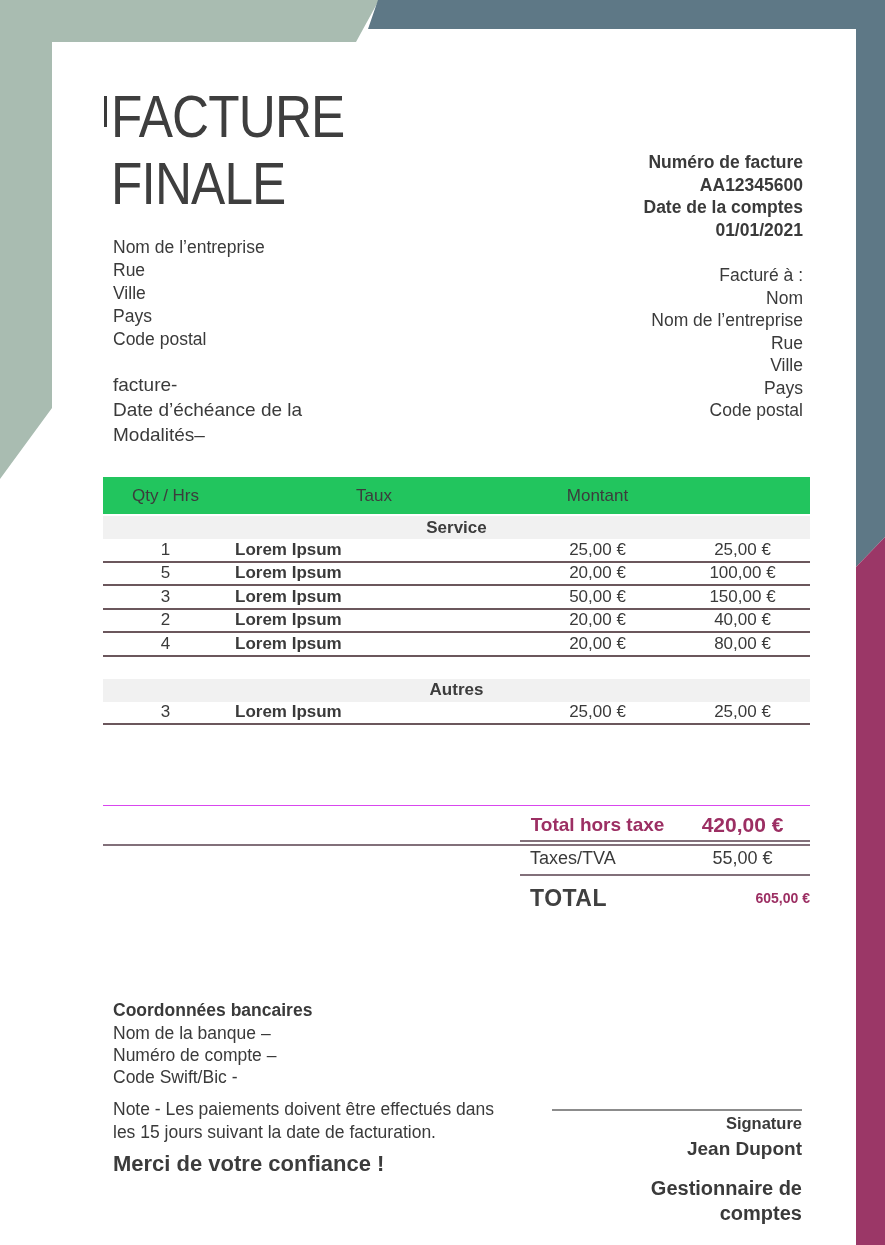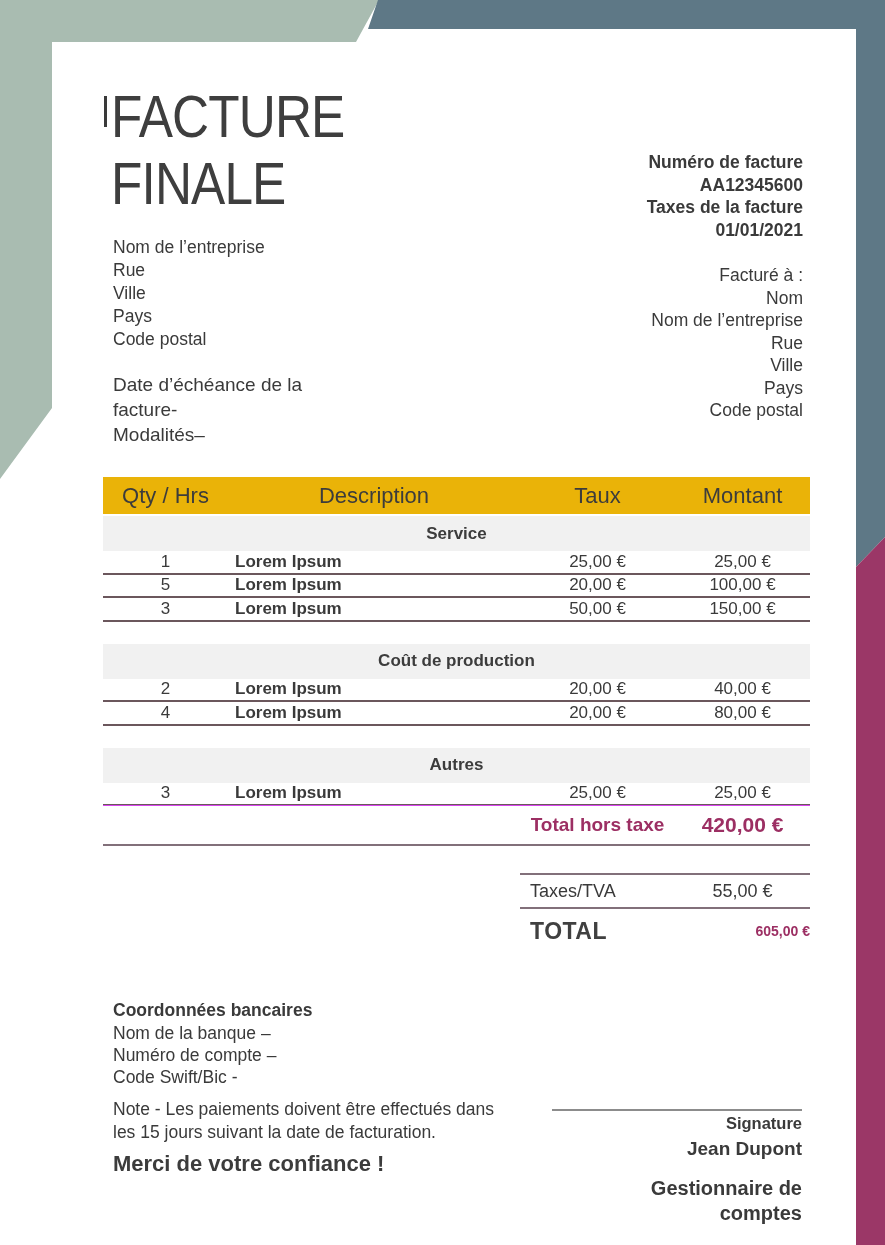--- a/index.html
+++ b/index.html
@@ -27,43 +27,43 @@
   
   .textblock{font-size:17.5px;line-height:23px;}
   #sender{left:113px;top:236px;}
   #due{left:113px;top:372px;font-size:19px;line-height:25px;width:190px;}
   #meta{right:82px;top:151px;text-align:right;line-height:22.5px;font-weight:bold;}
   #billto{right:82px;top:264px;text-align:right;line-height:22.5px;}
 
   
   #table{left:103px;top:477px;width:707px;}
   .trow{display:grid;grid-template-columns:125px 292px 155px 135px;align-items:center;}
-  #thead{height:37px;background:#eab308;font-size:22px;color:#3c3c3c;}
+  #thead{height:37px;background:#22c55e;font-size:17px;color:#3c3c3c;}
   #thead .cell{text-align:center;}
   .band{
-    height:35px;background:#f1f1f1;
+    height:23px;background:#f1f1f1;
     display:flex;align-items:center;justify-content:center;
     font-weight:bold;font-size:17px;color:#3c3c3c;
   }
   .band.first{margin-top:2px;}
   .band.next{margin-top:22px;}
   .drow{height:21.5px;border-bottom:2.5px solid #6b575c;font-size:17px;}
   .drow .c0{text-align:center;}
   .drow .c1{text-align:left;padding-left:7px;font-weight:bold;}
   .drow .c2,.drow .c3{text-align:center;}
 
   
   #subtotal{
     left:103px;top:805px;width:707px;height:38px;
     border-top:1px solid #d946ef;border-bottom:2px solid #82707a;
   }
   #subtotal .label{font-weight:bold;font-size:19px;color:#9c2f63;text-align:center;}
   #subtotal .amount{font-weight:bold;font-size:21px;color:#9c2f63;text-align:center;}
 
-  #taxbox{left:520px;top:873px;width:290px;}
+  #taxbox{left:520px;top:840px;width:290px;}
   .taxrow{display:grid;grid-template-columns:155px 135px;align-items:center;}
   #taxline{height:32px;border-top:2px solid #82707a;border-bottom:2px solid #82707a;font-size:18px;}
   #taxline .label{padding-left:10px;}
   #taxline .amount{text-align:center;}
   #grandtotal{height:44px;}
   #grandtotal .label{padding-left:10px;font-weight:bold;font-size:23px;color:#404040;letter-spacing:0.5px;}
   #grandtotal .amount{text-align:right;font-weight:bold;font-size:14px;color:#9c2f63;}
 
   
   #bank{left:113px;top:999px;font-size:17.5px;line-height:22px;}
@@ -94,46 +94,45 @@
 
   <div id="sender" class="abs textblock">
     <div>Nom de l’entreprise</div>
     <div>Rue</div>
     <div>Ville</div>
     <div>Pays</div>
     <div>Code postal</div>
   </div>
 
   <div id="due" class="abs">
+    <div>facture-</div>
     <div>Date d’échéance de la</div>
-    <div>facture-</div>
     <div>Modalités–</div>
   </div>
 
   <div id="meta" class="abs textblock">
     <div>Numéro de facture</div>
     <div>AA12345600</div>
-    <div>Taxes de la facture</div>
+    <div>Date de la comptes</div>
     <div>01/01/2021</div>
   </div>
 
   <div id="billto" class="abs textblock">
     <div>Facturé à :</div>
     <div>Nom</div>
     <div>Nom de l’entreprise</div>
     <div>Rue</div>
     <div>Ville</div>
     <div>Pays</div>
     <div>Code postal</div>
   </div>
 
   <div id="table" class="abs">
     <div id="thead" class="trow">
       <div class="cell">Qty / Hrs</div>
-      <div class="cell">Description</div>
       <div class="cell">Taux</div>
       <div class="cell">Montant</div>
     </div>
 
     <div class="band first">Service</div>
     <div class="trow drow">
       <div class="c0">1</div>
       <div class="c1">Lorem Ipsum</div>
       <div class="c2">25,00 €</div>
       <div class="c3">25,00 €</div>
@@ -144,21 +143,20 @@
       <div class="c2">20,00 €</div>
       <div class="c3">100,00 €</div>
     </div>
     <div class="trow drow">
       <div class="c0">3</div>
       <div class="c1">Lorem Ipsum</div>
       <div class="c2">50,00 €</div>
       <div class="c3">150,00 €</div>
     </div>
 
-    <div class="band next">Coût de production</div>
     <div class="trow drow">
       <div class="c0">2</div>
       <div class="c1">Lorem Ipsum</div>
       <div class="c2">20,00 €</div>
       <div class="c3">40,00 €</div>
     </div>
     <div class="trow drow">
       <div class="c0">4</div>
       <div class="c1">Lorem Ipsum</div>
       <div class="c2">20,00 €</div>

